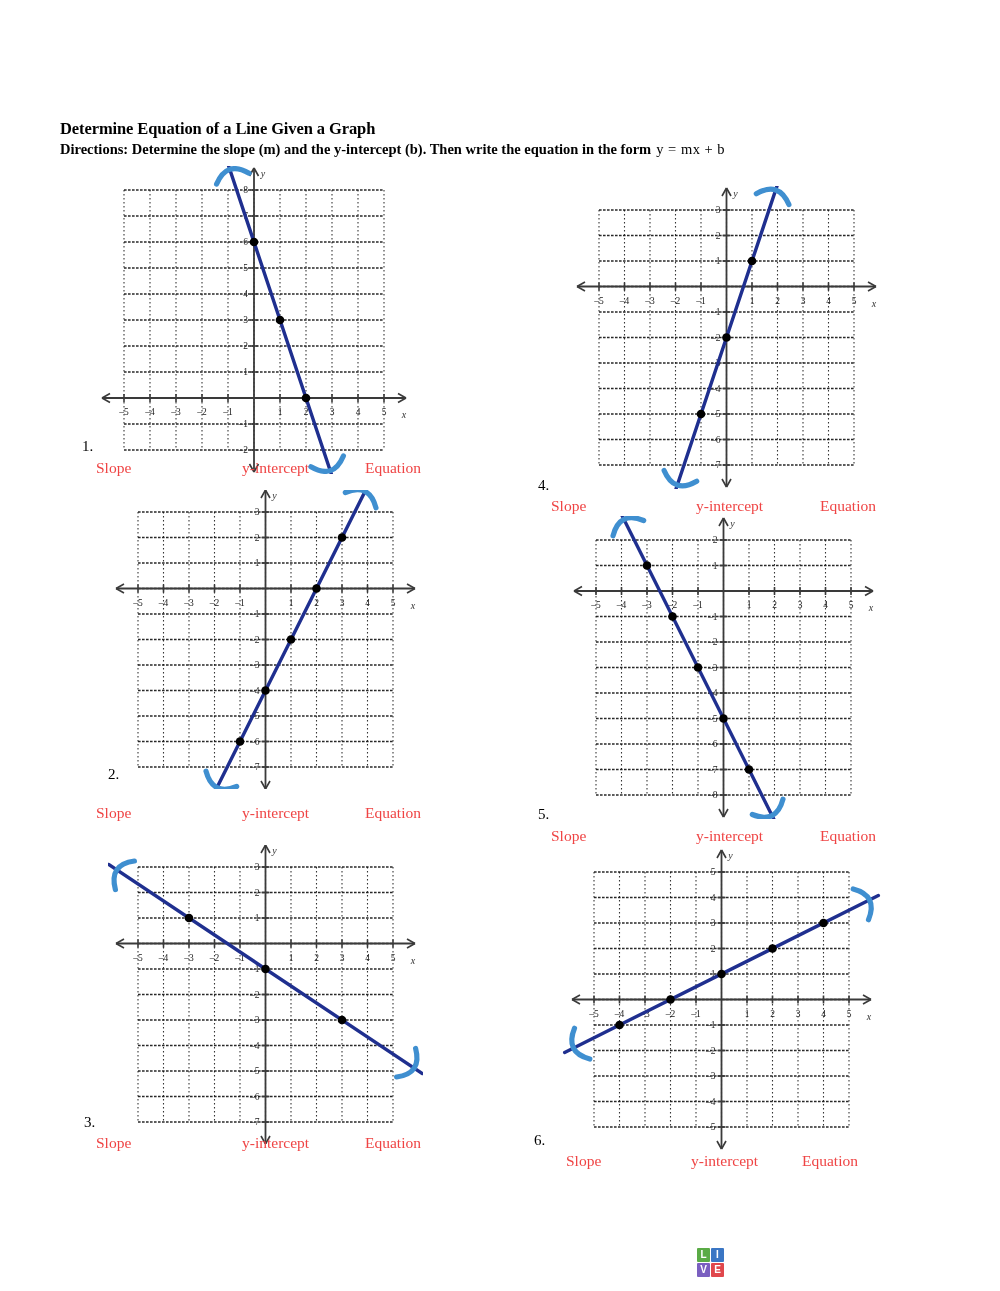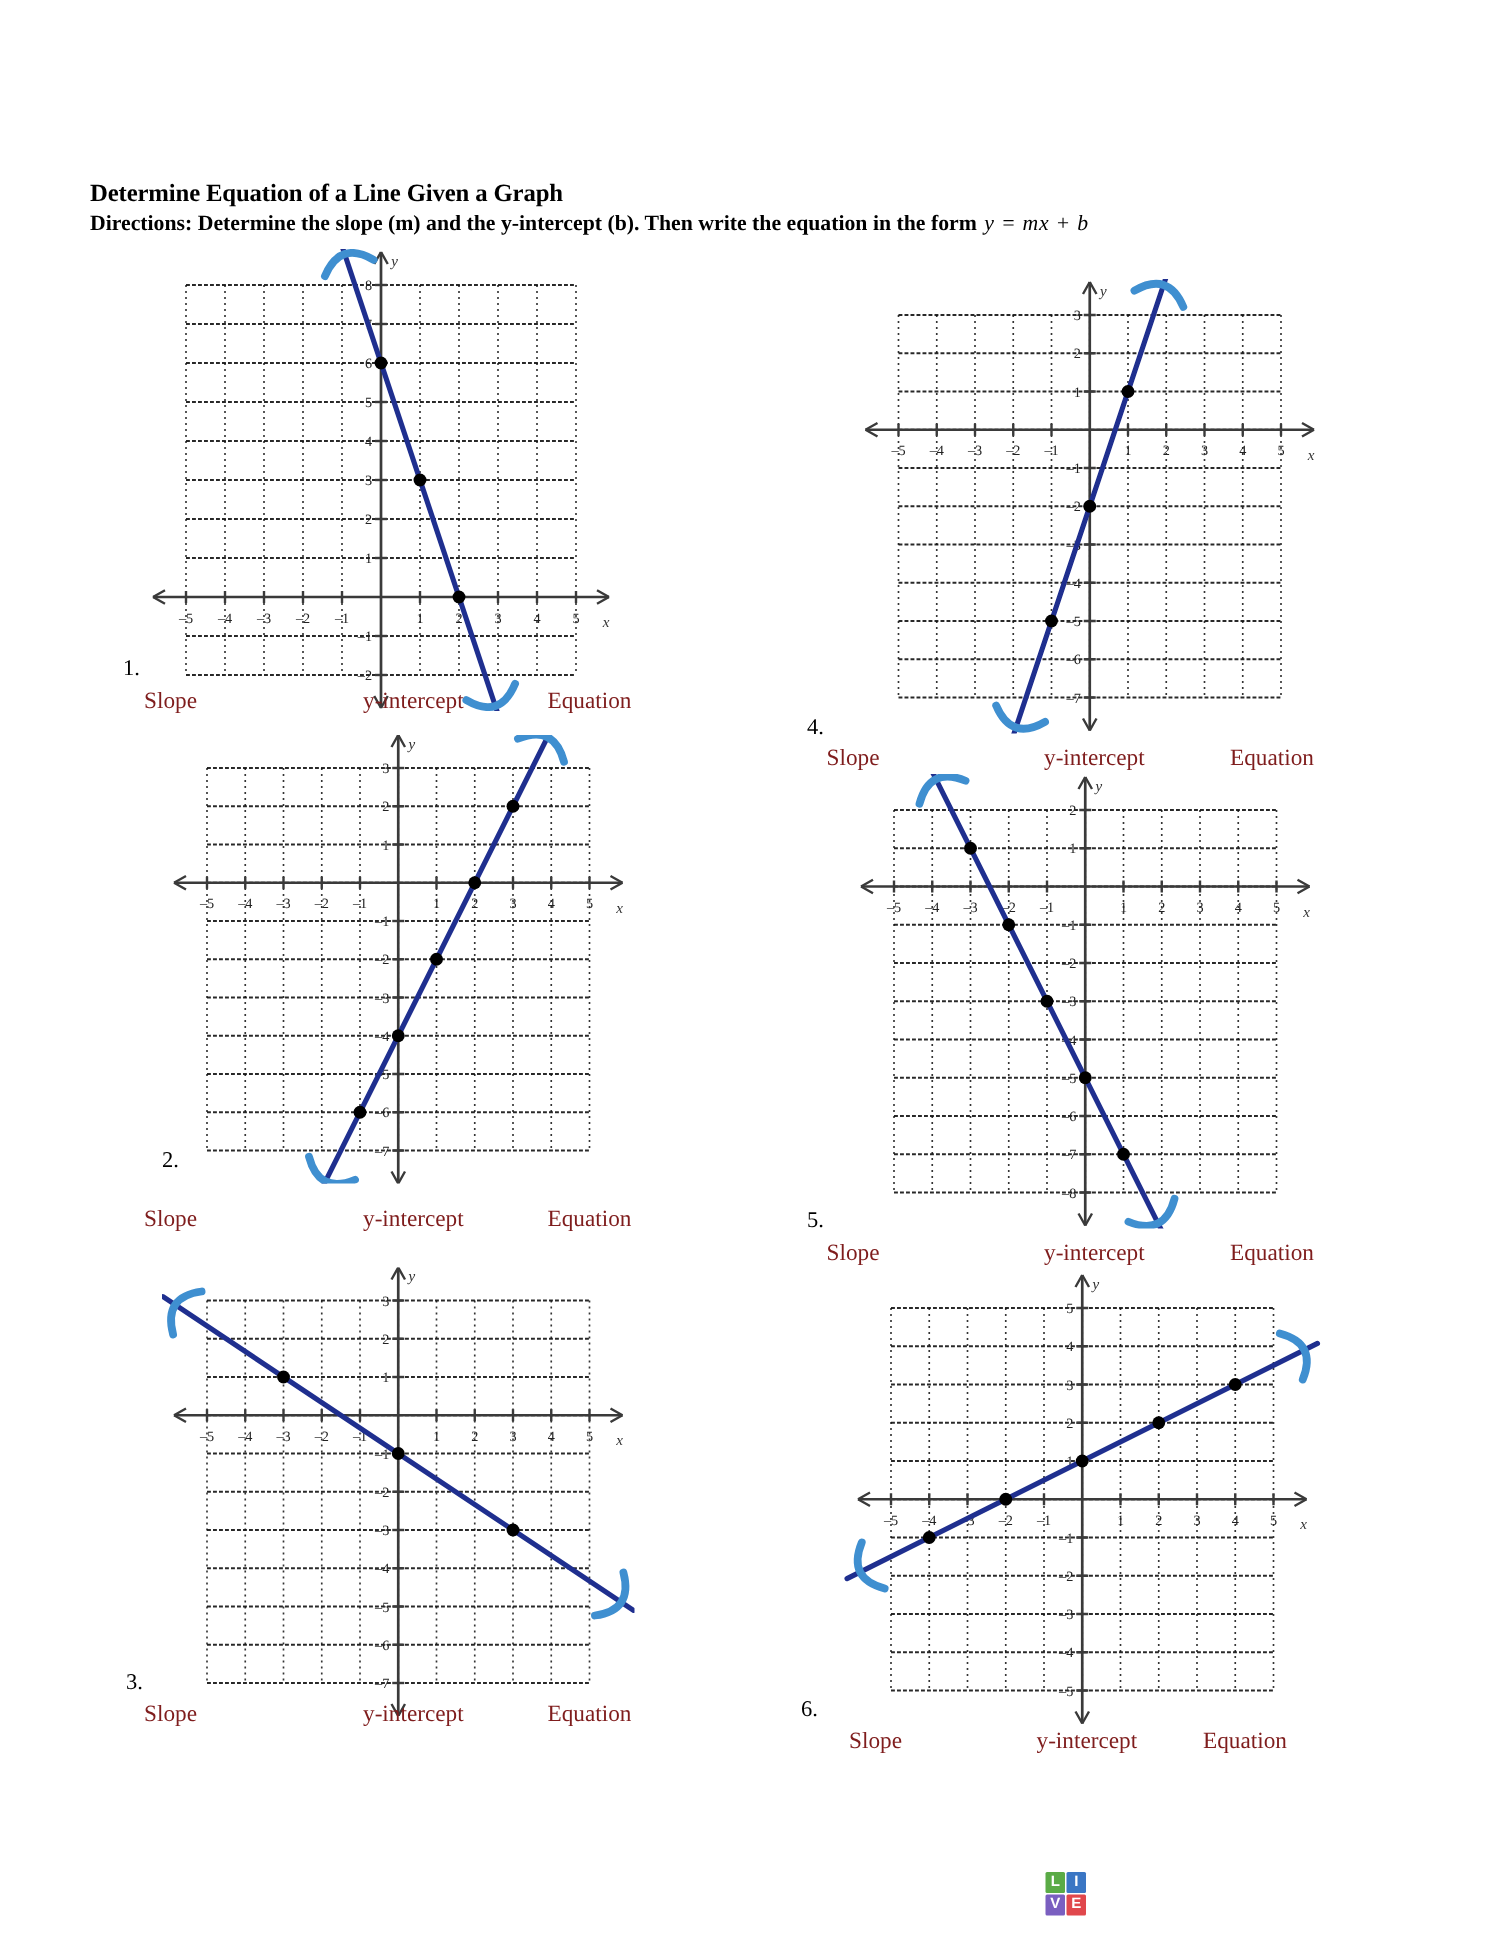--- a/index.html
+++ b/index.html
@@ -30,42 +30,41 @@
     position: absolute;
     left: 60px; top: 141px;
     font-size: 14.5px;
     font-weight: bold;
     color: #000;
     white-space: nowrap;
     display: flex;
     align-items: flex-start;
   }
   .eq-form {
-    font-style: italic;
     font-family: "Liberation Serif", serif;
     font-weight: normal;
     font-size: 14.5px;
     margin-left: 5px;
     letter-spacing: 0.5px;
   }
 
   
   .problem { position: absolute; }
   .graph-wrap { position: absolute; }
   .graph-svg { display: block; }
 
   .qnum {
     position: absolute;
     font-size: 15px;
     color: #000;
   }
   .labelrow {
     position: absolute;
     font-size: 15.5px;
-    color: #7f1d1d;
+    color: #ef4444;
     white-space: nowrap;
   }
   .lbl-slope   { position: absolute; }
   .lbl-yint    { position: absolute; margin-left: 20px; }
   .lbl-eq      { position: absolute; }
 
   
   .lw-logo {
     position: absolute;
     left: 697px; top: 1248px;

